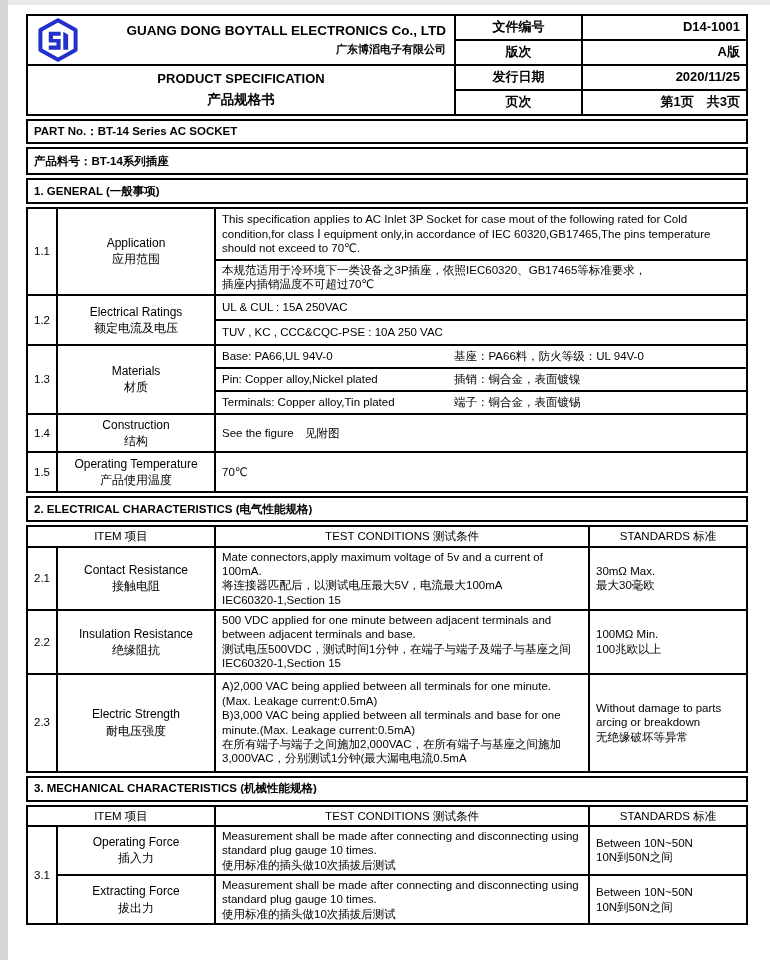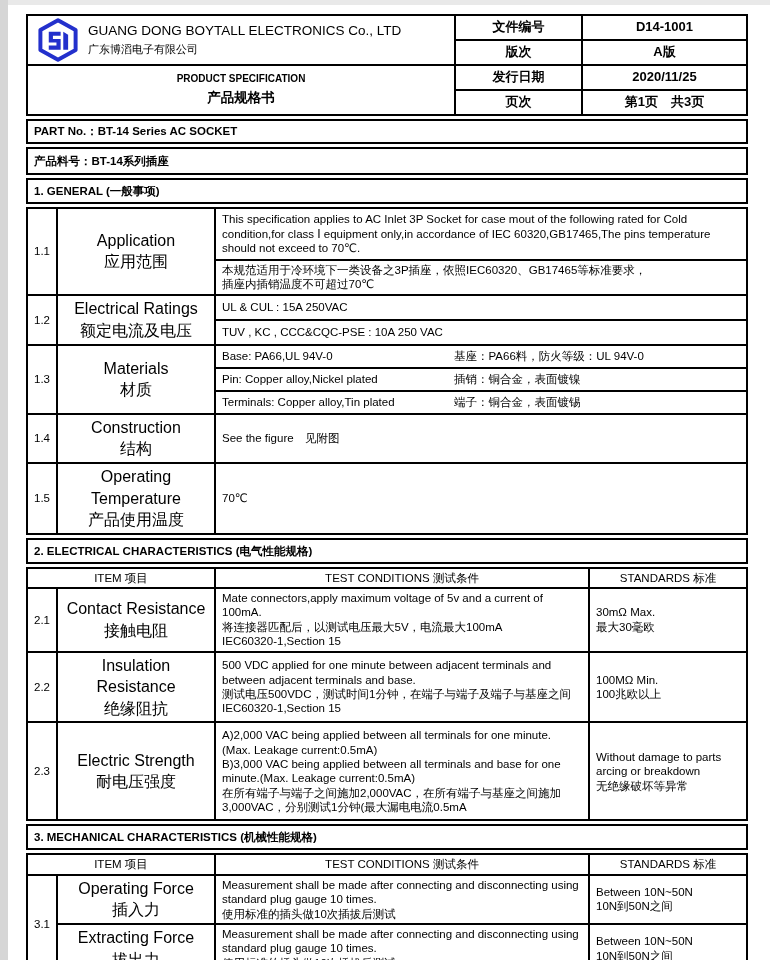--- a/index.html
+++ b/index.html
@@ -13,34 +13,34 @@
   .edge-left{position:absolute;left:0;top:0;width:8px;height:100%;background:#d6d6d6;}
   .edge-top{position:absolute;left:0;top:0;width:100%;height:5px;background:#e9e9e9;}
   .content{position:absolute;left:26px;top:14px;width:722px;}
 
   table.tbl{border-collapse:collapse;width:100%;table-layout:fixed;margin:0 0 3px 0;background:#fff;}
   table.tbl td{border:2px solid #000;padding:2px 6px;font-size:11.5px;line-height:1.25;vertical-align:middle;overflow:hidden;word-wrap:break-word;}
   .gap-top{margin-top:4px;}
   .pre{white-space:pre-line;}
   .no-cell{text-align:center;font-size:12px;padding:0;}
   .item-cell{text-align:center;padding:0 2px;}
-  .item-cell .ln{font-size:16px;line-height:1.35;}
+  .item-cell .ln{font-size:12px;line-height:1.35;}
   .th-cell{text-align:center;font-size:12px;}
   .sec-title td{font-weight:bold;font-size:12.5px;padding-left:7px;}
   .part-line td{font-weight:bold;font-size:13px;padding-left:7px;}
 
   .hdr .lbl{ text-align:center;font-weight:bold;font-size:13px;border-radius:12px;}
-  .hdr .val{ text-align:center;font-weight:bold;font-size:13px;}
+  .hdr .val{ text-align:right;font-weight:bold;font-size:13px;}
   .co-wrap{display:flex;align-items:center;gap:8px;padding:0 2px;}
   .logo{width:44px;height:44px;flex:none;}
-  .co-names{flex:1;text-align:left;font-weight:normal;}
+  .co-names{flex:1;text-align:right;font-weight:bold;}
   .co-names .en{font-size:13.5px;}
   .co-names .cn{font-size:11px;margin-top:3px;}
   .spec-wrap{text-align:center;font-weight:bold;}
-  .spec-wrap .en{font-size:10px;}
+  .spec-wrap .en{font-size:13px;}
   .spec-wrap .cn{font-size:13.5px;margin-top:4px;}
 
   .mat{display:flex;align-items:flex-end;}
   .mat-en{width:232px;flex:none;}
   .mat-cn{flex:1;}
 </style>
 </head>
 <body>
 
 <div class="page">

